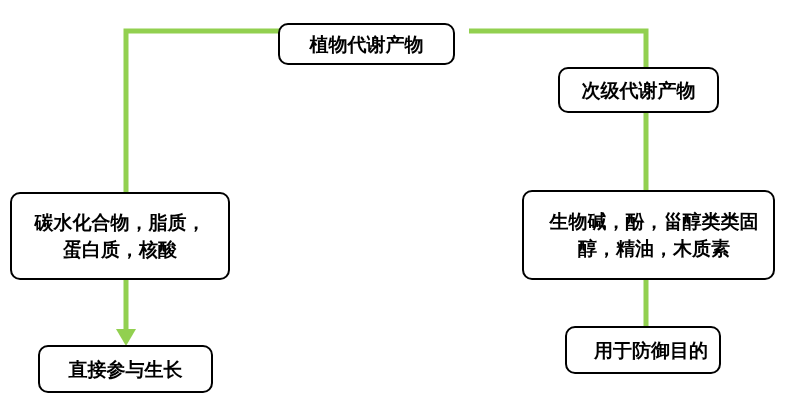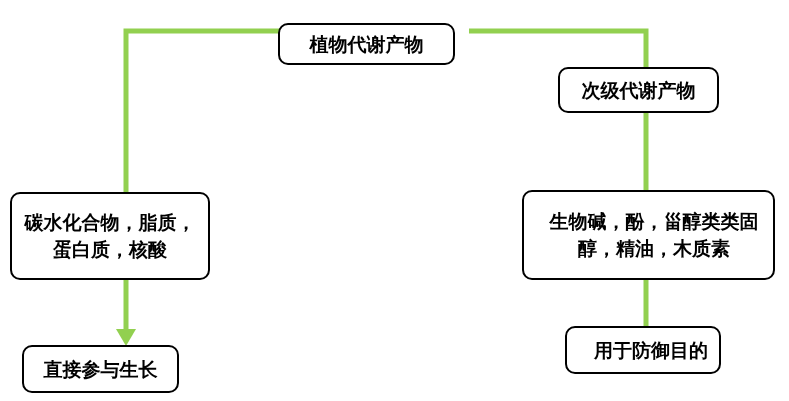--- a/index.html
+++ b/index.html
@@ -36,23 +36,23 @@
     font-size: 19px;
     font-weight: bold;
     color: #000000;
     line-height: 27px;
     z-index: 1;
     white-space: nowrap;
   }
   #node-root      { left: 278px; top: 12px;  width: 177px; height: 42px; margin-top: 11px; }
   #node-primary   { left: 38px;  top: 71px;  width: 178px; height: 45px; }
   #node-secondary { left: 558px; top: 67px;  width: 161px; height: 46px; }
-  #node-primary-components   { left: 10px;  top: 192px; width: 200px; height: 88px; }
+  #node-primary-components   { left: 10px;  top: 192px; width: 220px; height: 88px; }
   #node-secondary-components { left: 522px; top: 190px; width: 253px; height: 90px; padding-left: 11px; }
-  #node-primary-role   { left: 22px;  top: 345px; width: 157px; height: 48px; }
+  #node-primary-role   { left: 38px;  top: 345px; width: 175px; height: 48px; }
   #node-secondary-role { left: 565px; top: 326px; width: 156px; height: 48px; padding-left: 16px; }
 </style>
 </head>
 <body>
 
 <div class="canvas">
 
   <svg class="connectors" viewBox="0 0 789 401" xmlns="http://www.w3.org/2000/svg">
 
     <polyline points="289,31 126,31 126,331" fill="none" stroke-width="5" stroke-linejoin="miter" stroke="#92d050"></polyline>

